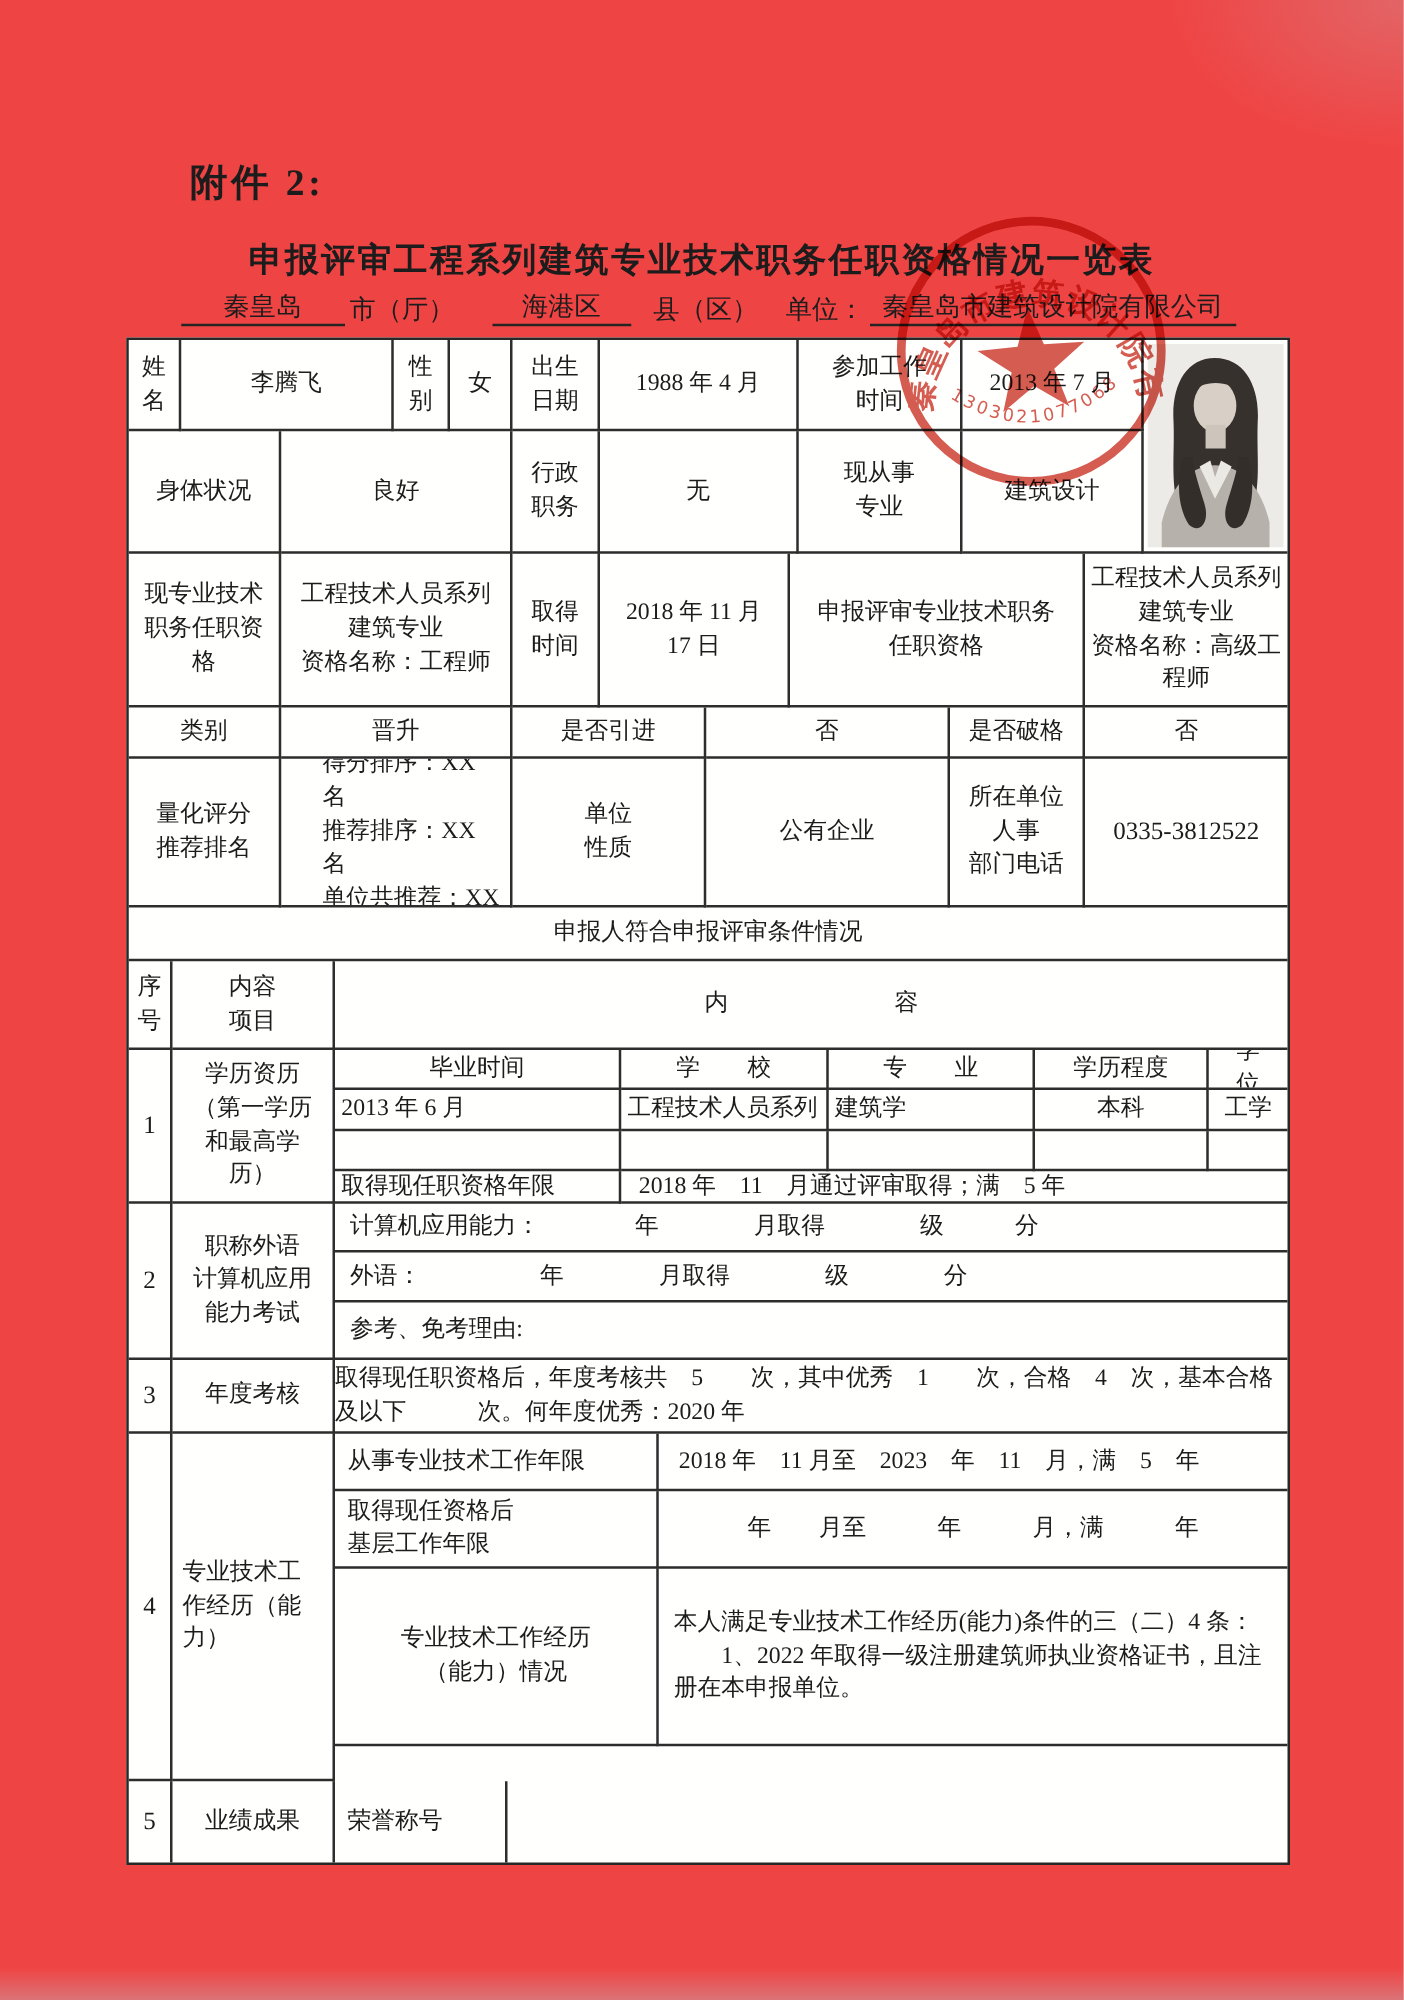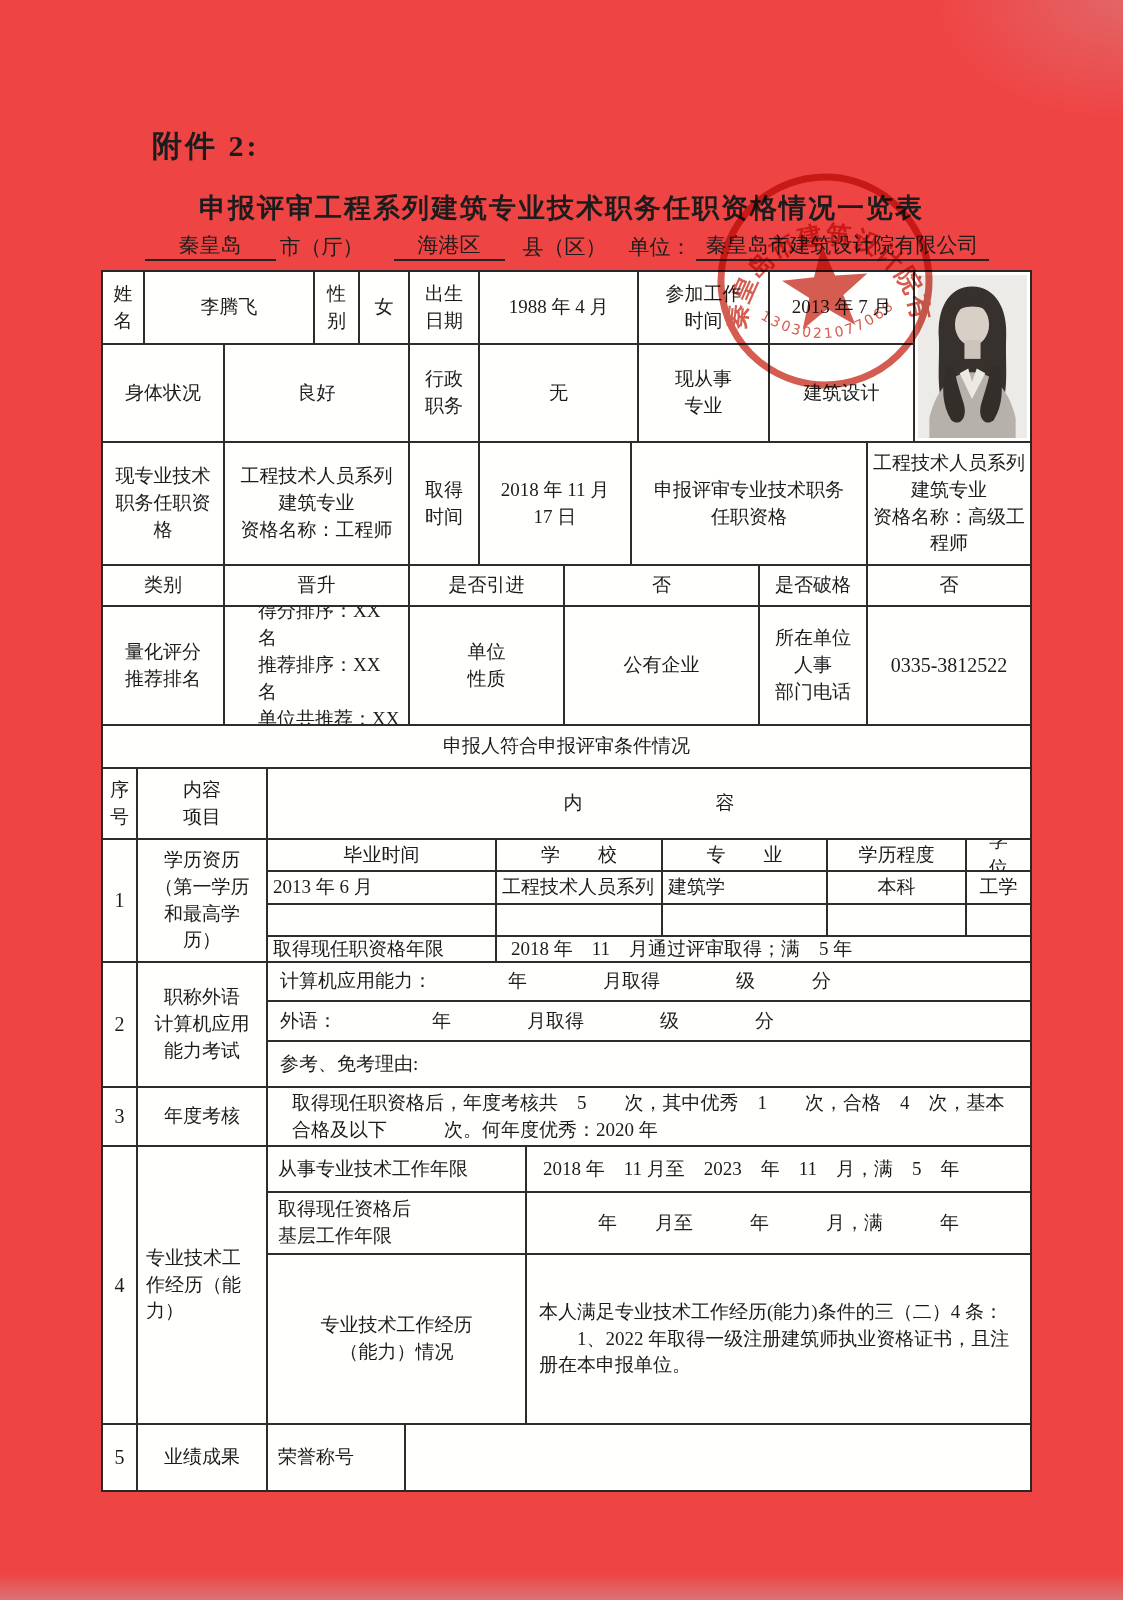--- a/index.html
+++ b/index.html
@@ -209,39 +209,39 @@
         </div>
         <div class="row" style="height:46px;">
           <div class="cell nr tl" style="width:762px;padding-left:12px;">参考、免考理由:</div>
         </div>
       </div>
     </div>
 
     <div class="item" style="height:59px;">
       <div class="cell fs20" style="width:35px;">3</div>
       <div class="cell" style="width:130px;">年度考核</div>
-      <div class="cell nr tl" style="width:762px;padding:2px 24px;">取得现任职资格后，年度考核共　5　　次，其中优秀　1　　次，合格　4　次，基本合格及以下　　　次。何年度优秀：2020 年</div>
+      <div class="cell nr tl" style="width:762px;padding:2px 0;">取得现任职资格后，年度考核共　5　　次，其中优秀　1　　次，合格　4　次，基本合格及以下　　　次。何年度优秀：2020 年</div>
     </div>
 
     <div class="item" style="height:278px;">
       <div class="cell fs20" style="width:35px;">4</div>
       <div class="cell tl" style="width:130px;padding-left:8px;">专业技术工
 作经历（能
 力）</div>
       <div class="content-col" style="width:762px;">
         <div class="row" style="height:46px;">
           <div class="cell tl" style="width:259px;padding-left:10px;">从事专业技术工作年限</div>
           <div class="cell nr tl" style="width:503px;padding-left:16px;">2018 年　11 月至　2023　年　11　月，满　5　年</div>
         </div>
         <div class="row" style="height:62px;">
           <div class="cell tl" style="width:259px;padding-left:10px;">取得现任资格后
 基层工作年限</div>
           <div class="cell nr" style="width:503px;">年　　月至　　　年　　　月，满　　　年</div>
         </div>
-        <div class="row" style="height:170px;border-radius:32px;">
+        <div class="row" style="height:142px;border-radius:32px;">
           <div class="cell" style="width:259px;">专业技术工作经历
 （能力）情况</div>
           <div class="cell nr tl" style="width:503px;padding:4px 12px;">本人满足专业技术工作经历(能力)条件的三（二）4 条：
 　　1、2022 年取得一级注册建筑师执业资格证书，且注册在本申报单位。</div>
         </div>
       </div>
     </div>
 
     <div class="item" style="height:65px;">
       <div class="cell nb fs20" style="width:35px;">5</div>

